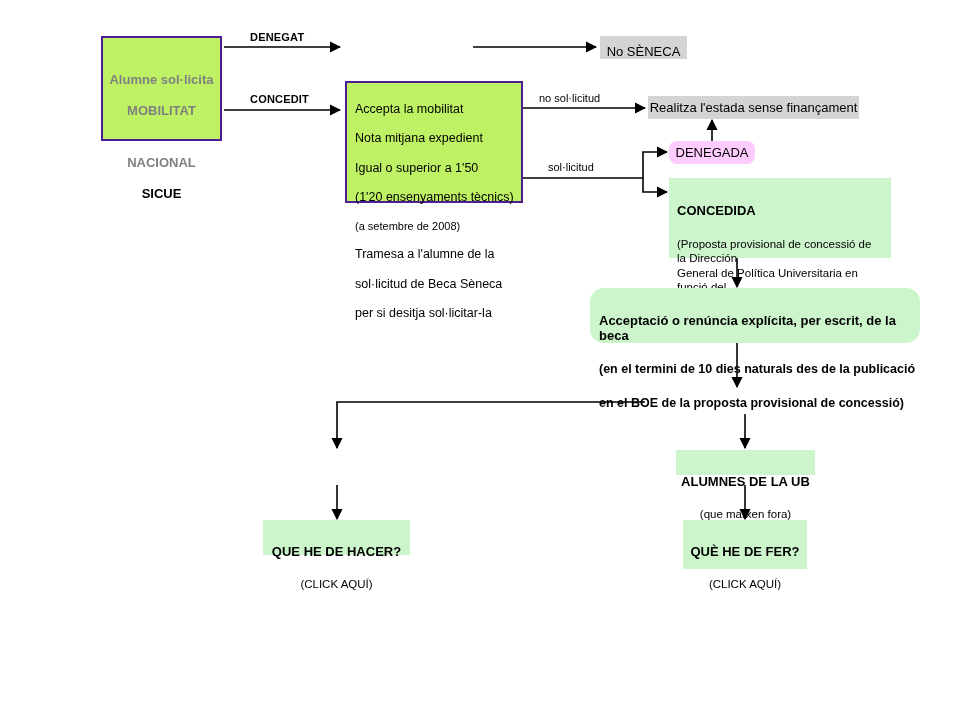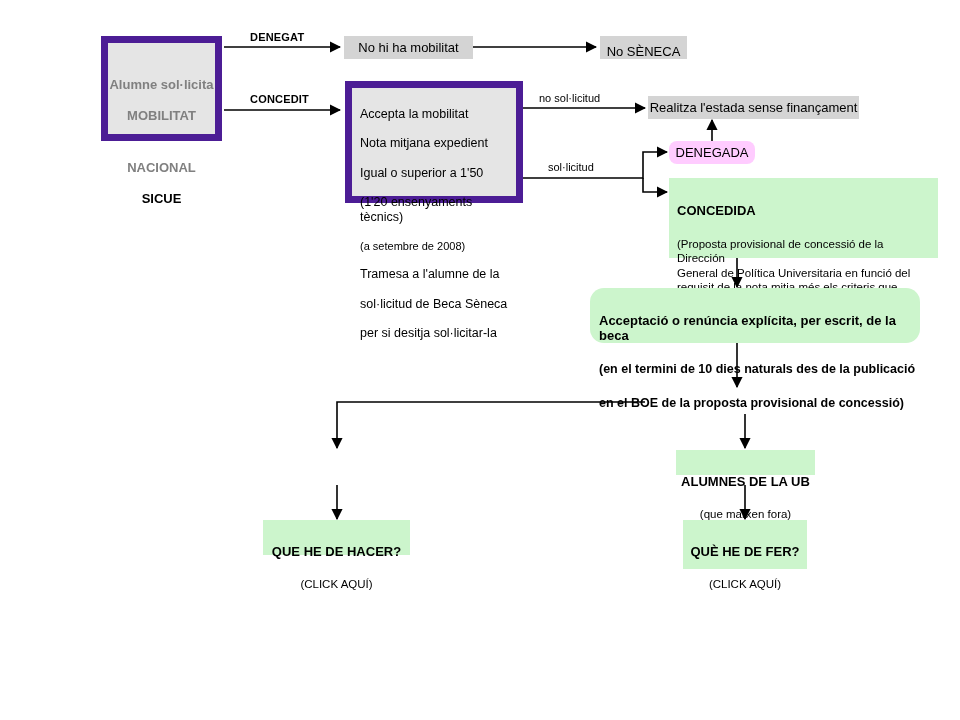--- a/index.html
+++ b/index.html
@@ -21,21 +21,21 @@
     height: 720px;
     overflow: hidden;
   }
   .node {
     position: absolute;
     box-sizing: border-box;
     color: #000000;
     line-height: 1.18;
     white-space: pre-line;
   }
-  .cyan   { background: #e5e5e5; border: 7px solid #4c1d95; }
+  .cyan   { background: #bef264; border: 2px solid #4c1d95; }
   .gray   { background: #d4d4d4; }
   .pink   { background: #ffccff; border-radius: 8px; }
   .green  { background: #ccf5cc; }
 
   .center { text-align: center; }
   .left   { text-align: left; }
 
   .edge-label {
     position: absolute;
     font-size: 11px;
@@ -118,40 +118,39 @@
   <div class="edge-label" style="left:548px; top:161px;">sol·licitud</div>
 
   <div class="node cyan center t-start" style="left:101px; top:36px; width:121px; height:105px;">
     <div>Alumne sol·licita</div>
     <div>MOBILITAT</div>
     <span class="spacer"></span>
     <div>NACIONAL</div>
     <div class="sicue">SICUE</div>
   </div>
 
-  <div class="node gray center t-plain" style="left:344px; top:36px; width:129px; height:23px; padding-top:4px;">No hi ha mobilitat</div>
 
   <div class="node gray center t-plain" style="left:600px; top:36px; width:87px; height:23px; padding-top:8px;">No SÈNECA</div>
 
   <div class="node cyan left t-list" style="left:345px; top:81px; width:178px; height:122px; padding:4px 0 0 8px;">
     <div>Accepta la mobilitat</div>
     <div>Nota mitjana expedient</div>
     <div>Igual o superior a 1'50</div>
     <div>(1'20 ensenyaments tècnics)</div>
     <div class="small">(a setembre de 2008)</div>
     <div>Tramesa a l'alumne de la</div>
     <div>sol·licitud de Beca Sèneca</div>
     <div>per si desitja sol·licitar-la</div>
   </div>
 
   <div class="node gray center t-plain" style="left:648px; top:96px; width:211px; height:23px; padding-top:4px;">Realitza l'estada sense finançament</div>
 
   <div class="node pink center t-plain" style="left:669px; top:141px; width:86px; height:23px; padding-top:4px;">DENEGADA</div>
 
-  <div class="node green left" style="left:669px; top:178px; width:269px; height:80px; padding:6px 12px 0 8px;">
+  <div class="node green left" style="left:669px; top:178px; width:222px; height:80px; padding:6px 12px 0 8px;">
     <div class="t-conc-title">CONCEDIDA</div>
     <div class="t-conc-body">(Proposta provisional de concessió de la Dirección
 General de Política Universitaria en funció del
 requisit de la nota mitja més els criteris que estableix
 la convocatòria)</div>
   </div>
 
   <div class="node green left" style="left:590px; top:288px; width:330px; height:55px; padding:6px 0 0 9px;border-radius:14px;">
     <div class="t-bold-big">Acceptació o renúncia explícita, per escrit, de la beca</div>
     <div class="t-bold">(en el termini de 10 dies naturals des de la publicació</div>

